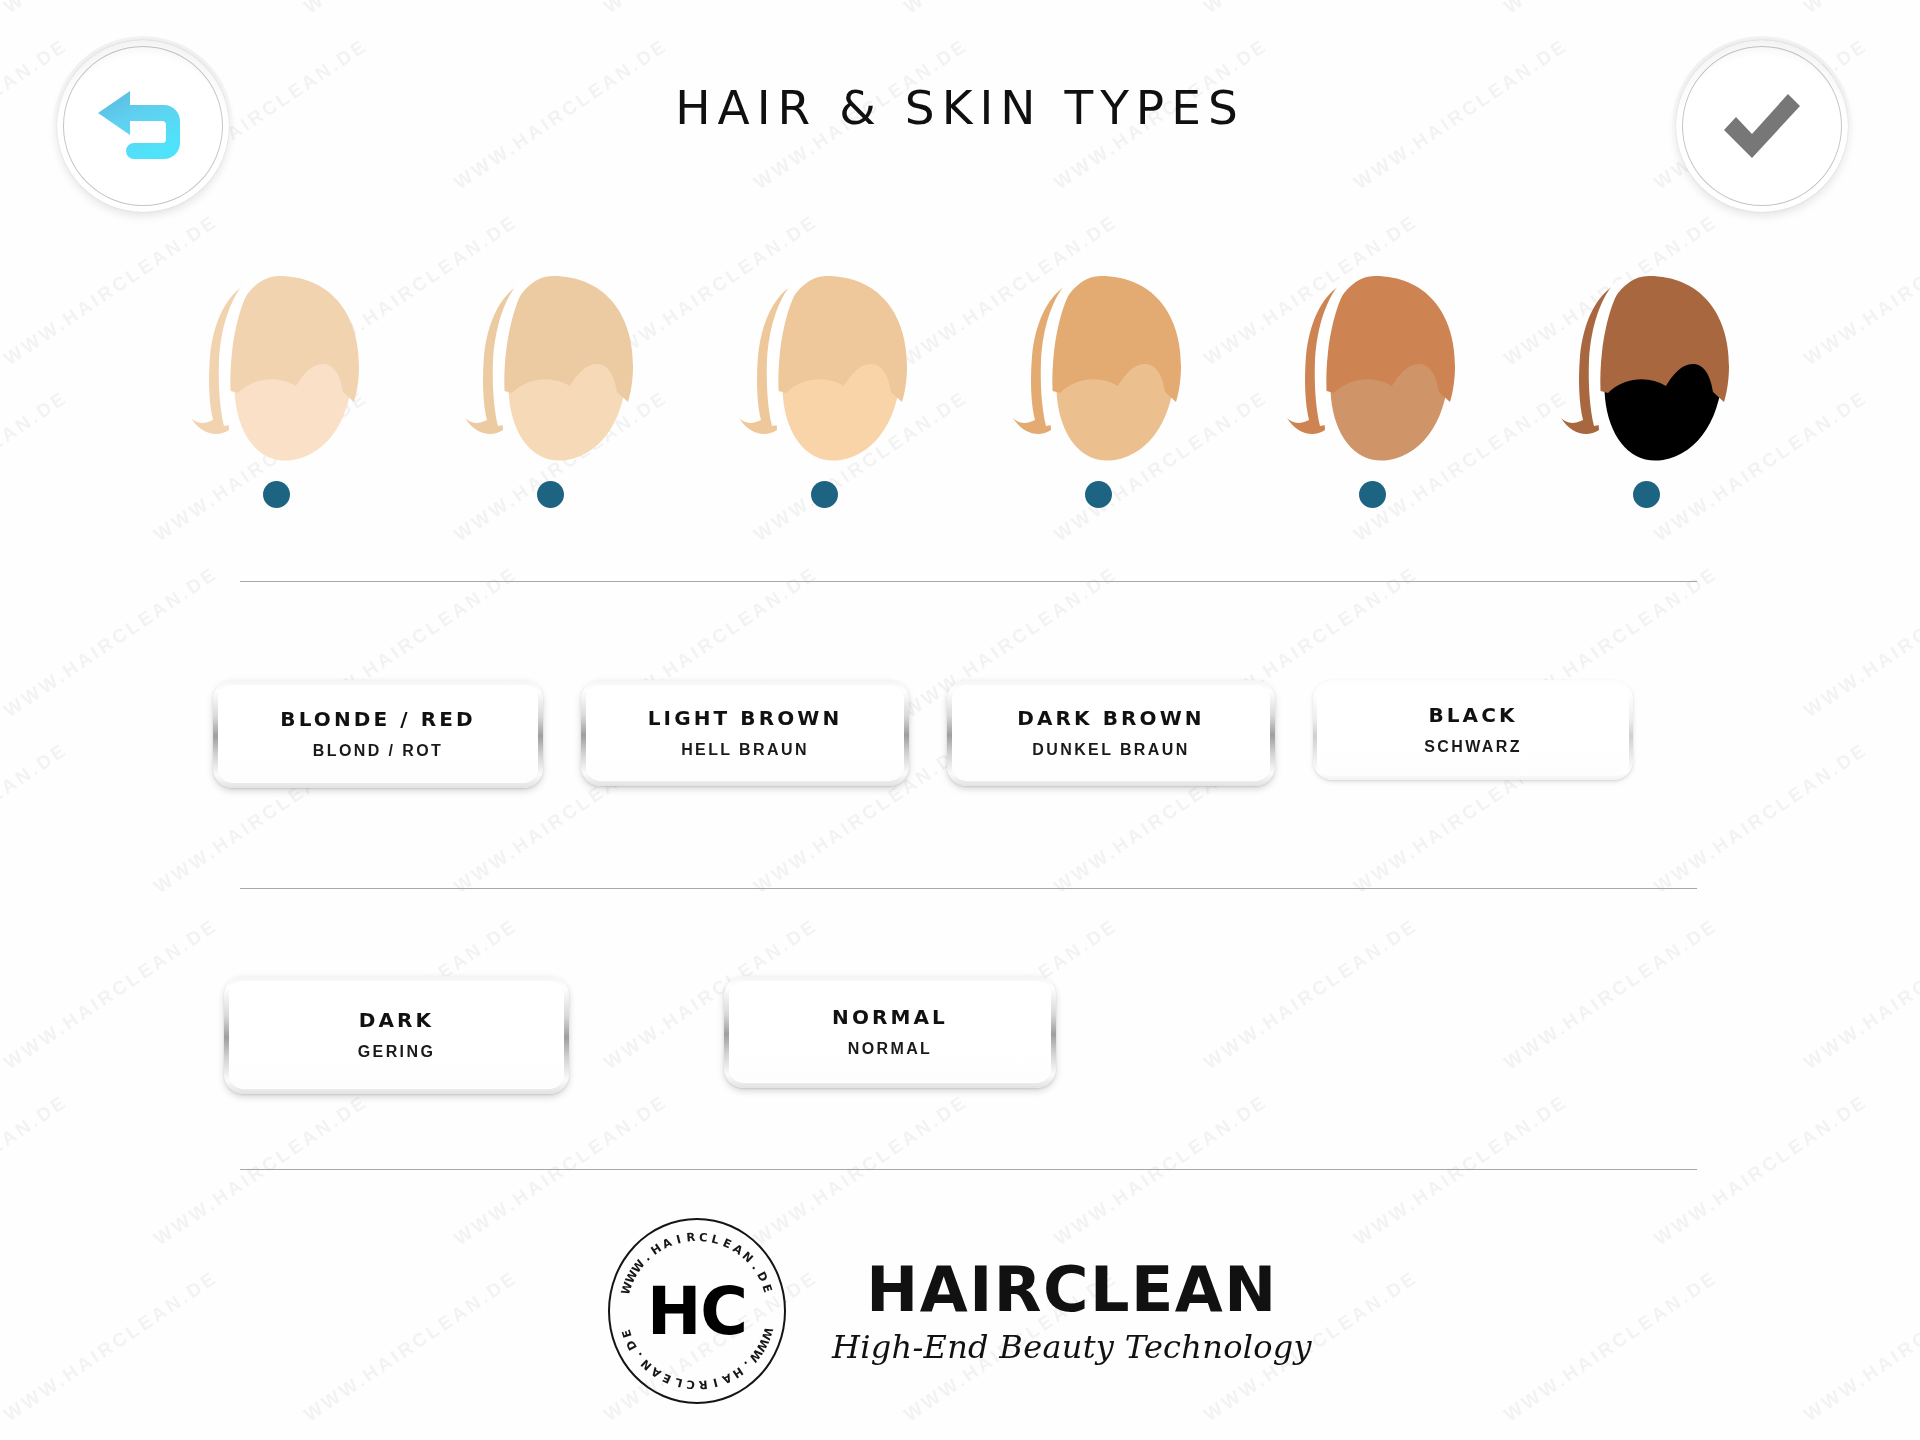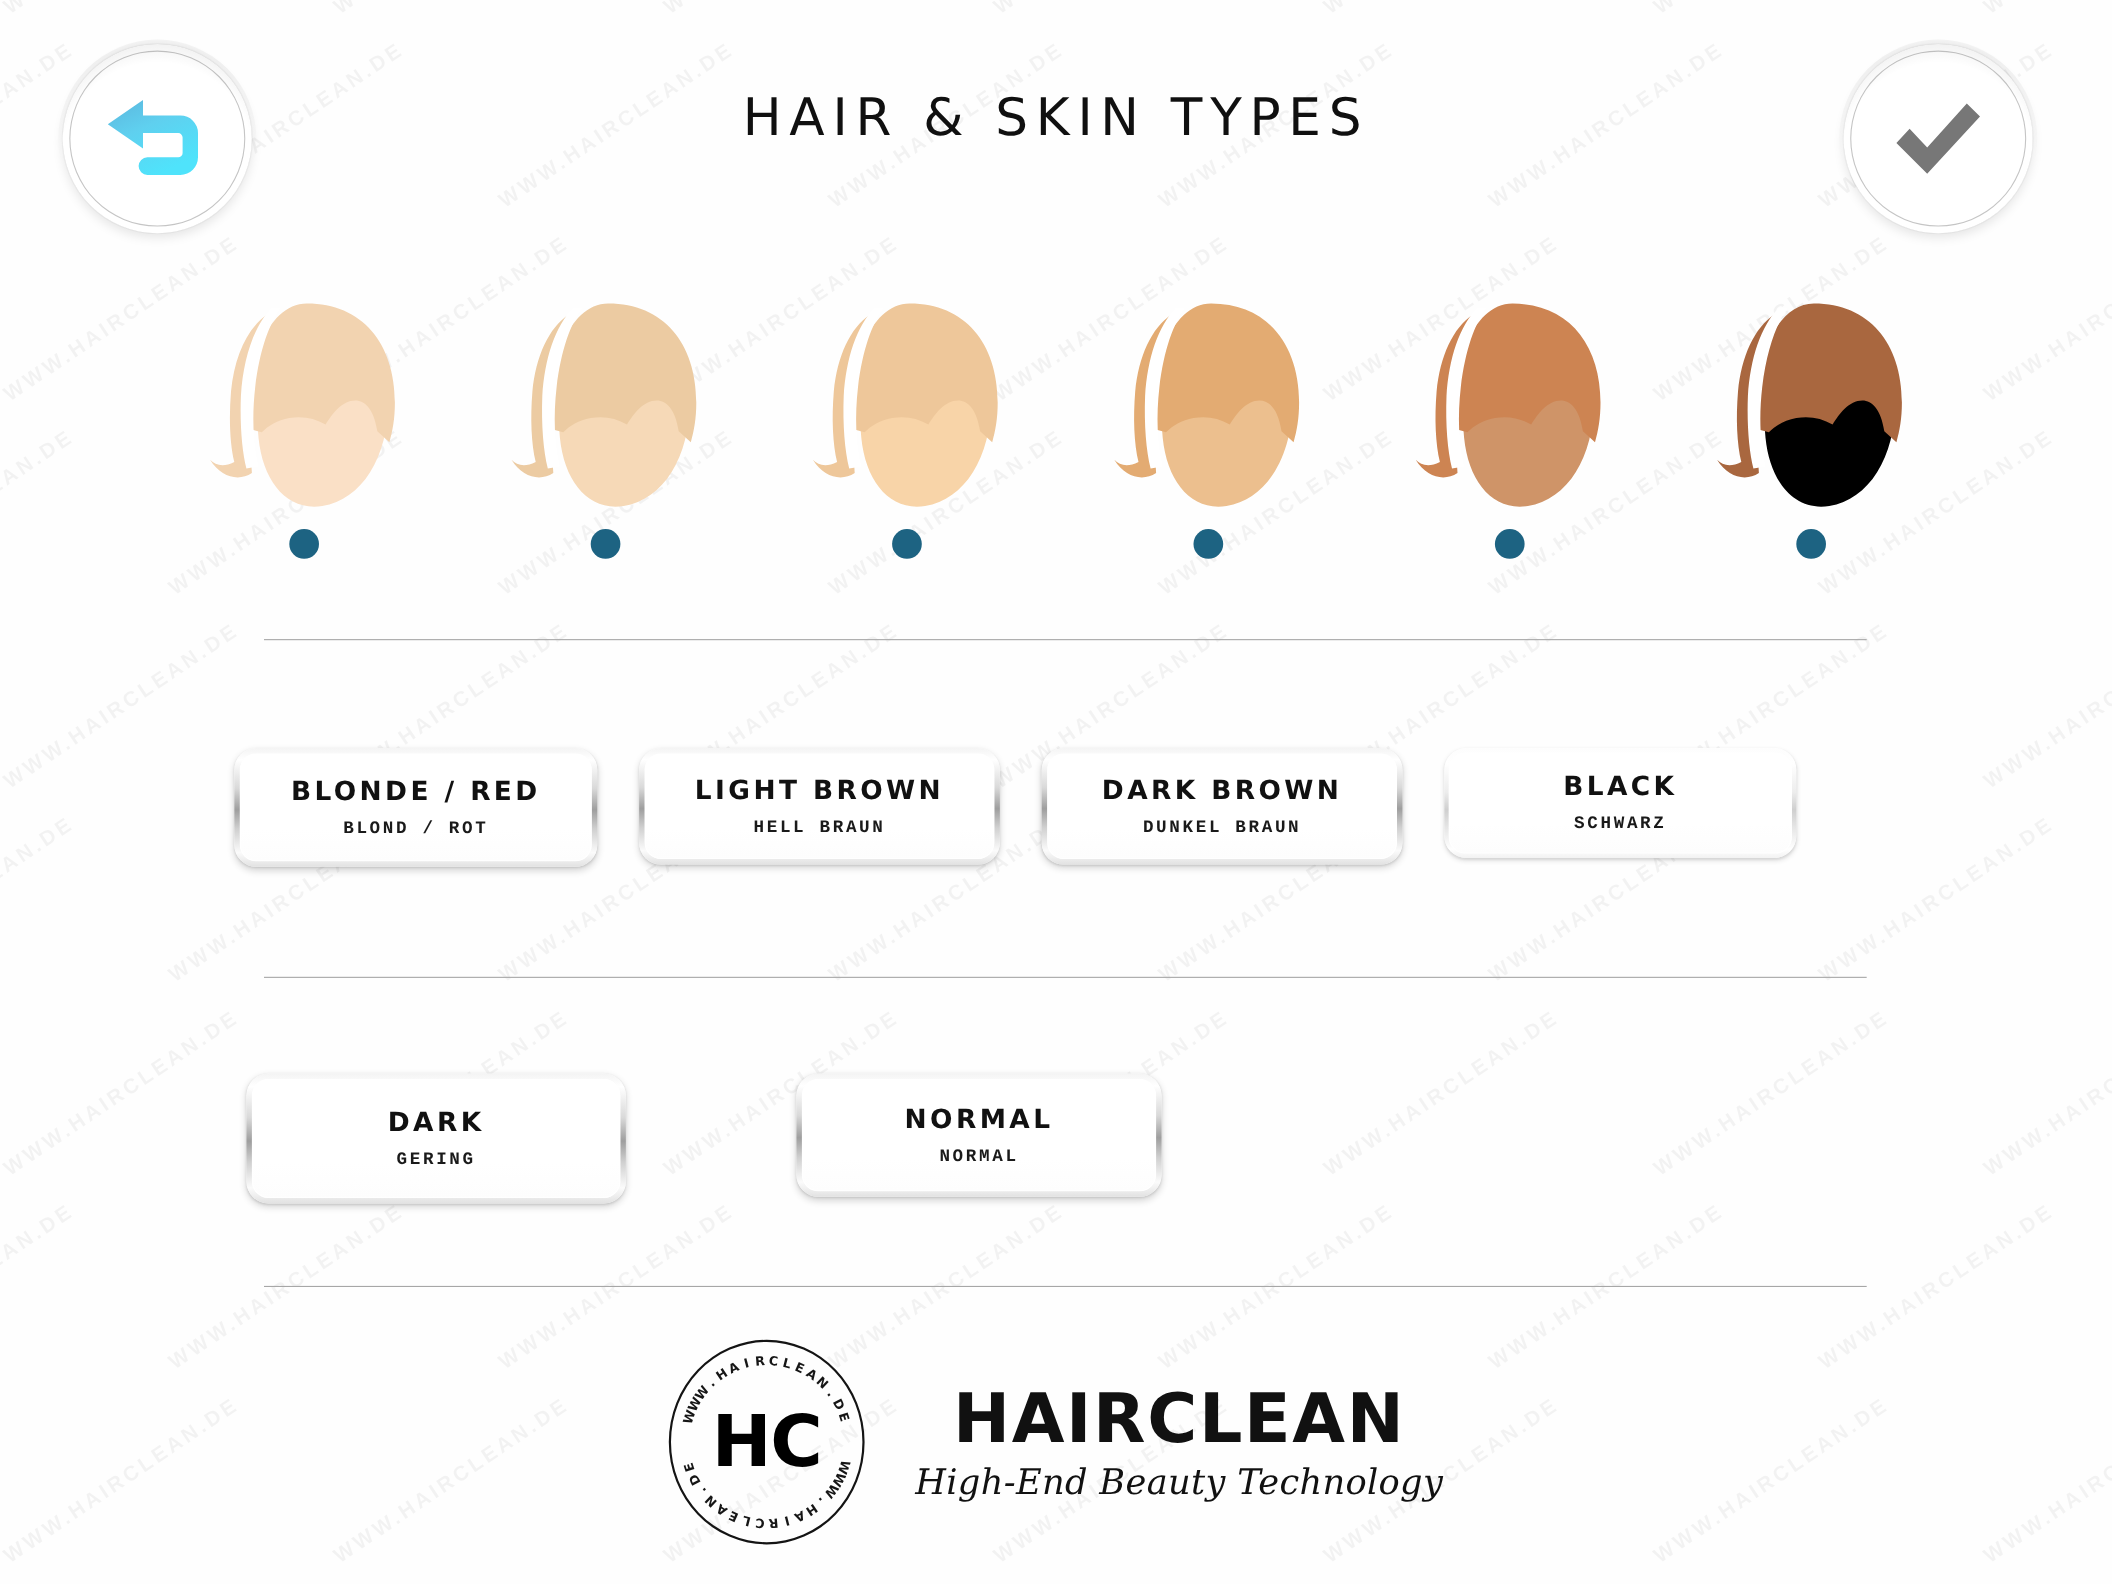--- a/index.html
+++ b/index.html
@@ -173,29 +173,29 @@
     width: 100%;
     height: 100%;
     display: flex;
     flex-direction: column;
     align-items: center;
     justify-content: center;
     box-shadow: inset 0 0 0 1px rgba(255,255,255,0.9);
   }
   .sel-btn .label-en {
     font-family: "DejaVu Sans", sans-serif;
-    font-size: 24px;
+    font-size: 20px;
     font-weight: 700;
     letter-spacing: 3.1px;
     color: #111;
     line-height: 1;
     white-space: nowrap;
   }
   .sel-btn .label-de {
-    font-family: Liberation Mono, monospace;
+    font-family: Liberation Sans, sans-serif;
     font-size: 16px;
     font-weight: 700;
     letter-spacing: 2.4px;
     color: #1a1a1a;
     line-height: 1;
     margin-top: 14px;
     white-space: nowrap;
   }
 
   .size-a { width: 330px; height: 108px; }

